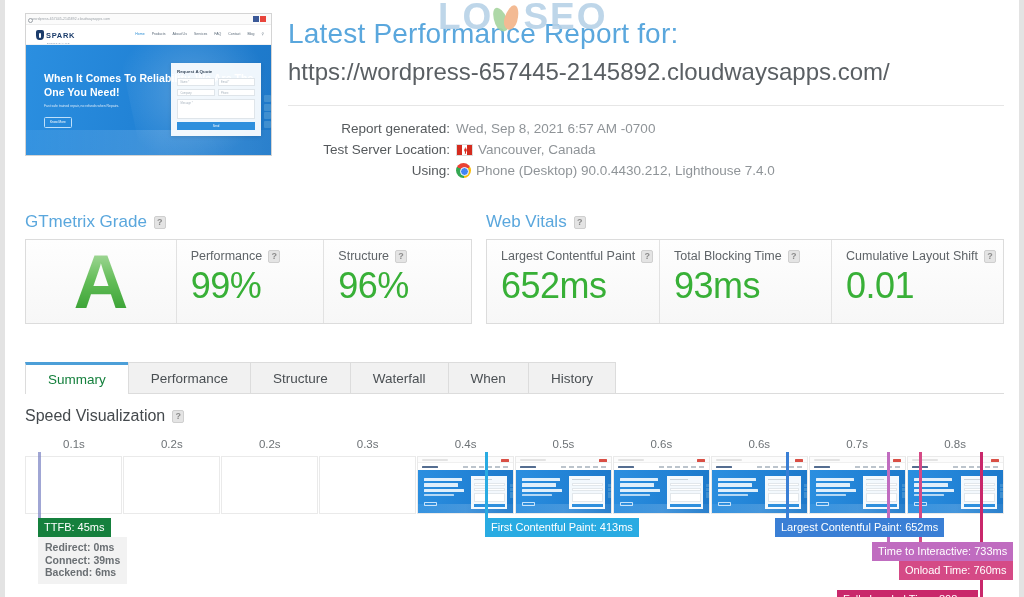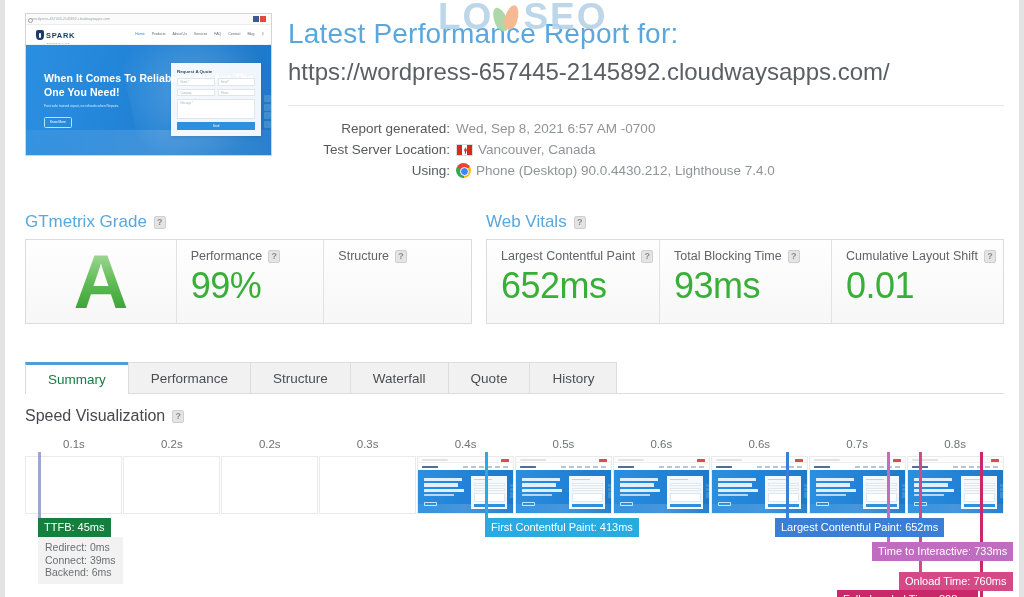--- a/index.html
+++ b/index.html
@@ -296,21 +296,21 @@
   }
 
   
   .anno {
     position: absolute; z-index: 35; white-space: nowrap;
     font-size: 11px; color: #fff; padding: 2px 6px 3px 6px; line-height: 14px;
   }
   .anno-box {
     position: absolute; z-index: 34; background: #f2f2f2;
     font-size: 10.5px; color: #6a6f73; line-height: 12.5px;
-    padding: 4px 7px 5px 7px; white-space: nowrap;
+    padding: 4px 7px 5px 7px; white-space: nowrap; font-weight: bold;
   }
 </style>
 </head>
 <body>
 
 <div id="page">
 
   <div id="watermark">
     <span>LO</span><span class="petal-wrap"><span class="petal a"></span><span class="petal b"></span></span><span>SEO</span>
   </div>
@@ -411,20 +411,21 @@
         <span>Performance</span>
         <span class="q">?</span>
       </div>
       <div class="cell-val">99%</div>
     </div>
     <div class="cell" id="struct-cell">
       <div class="cell-lbl">
         <span>Structure</span>
         <span class="q">?</span>
       </div>
+      <div class="cell-val">96%</div>
     </div>
   </div>
 
   <div class="sect-title" id="wv-title">
     <span>Web Vitals</span>
     <span class="q">?</span>
   </div>
   <div class="panel" id="wv-panel">
     <div class="cell wv-cell">
       <div class="cell-lbl">
@@ -447,21 +448,21 @@
       </div>
       <div class="cell-val">0.01</div>
     </div>
   </div>
 
   <div id="tabs">
     <div class="tab active">Summary</div>
     <div class="tab">Performance</div>
     <div class="tab">Structure</div>
     <div class="tab">Waterfall</div>
-    <div class="tab">Quote</div>
+    <div class="tab">When</div>
     <div class="tab">History</div>
   </div>
 
   <div id="sv-title">
     <span>Speed Visualization</span>
     <span class="q">?</span>
   </div>
 
   <div id="sv">
     <div id="ticks">
@@ -649,18 +650,18 @@
     <div id="annos">
         <div class="anno" style="background: #15803d; left: 13px; top: 82px;">TTFB: 45ms</div>
         <div class="anno-box" style="left: 13px; top: 101px;">
           <div>Redirect: 0ms</div>
           <div>Connect: 39ms</div>
           <div>Backend: 6ms</div>
         </div>
         <div class="anno" style="background: rgb(41, 171, 226); left: 460px; top: 82px;">First Contentful Paint: 413ms</div>
         <div class="anno" style="background: rgb(58, 127, 213); left: 750px; top: 82px;">Largest Contentful Paint: 652ms</div>
         <div class="anno" style="background: rgb(192, 108, 192); left: 847px; top: 106px;">Time to Interactive: 733ms</div>
-        <div class="anno" style="background: rgb(213, 74, 134); left: 874px; top: 136px;">Onload Time: 760ms</div>
+        <div class="anno" style="background: rgb(213, 74, 134); left: 874px; top: 125px;">Onload Time: 760ms</div>
         <div class="anno" style="background: rgb(201, 40, 107); left: 812px; top: 154px;">Fully Loaded Time: 808ms</div>
       </div>
   </div>
 
 </div>
 
 </body></html>

